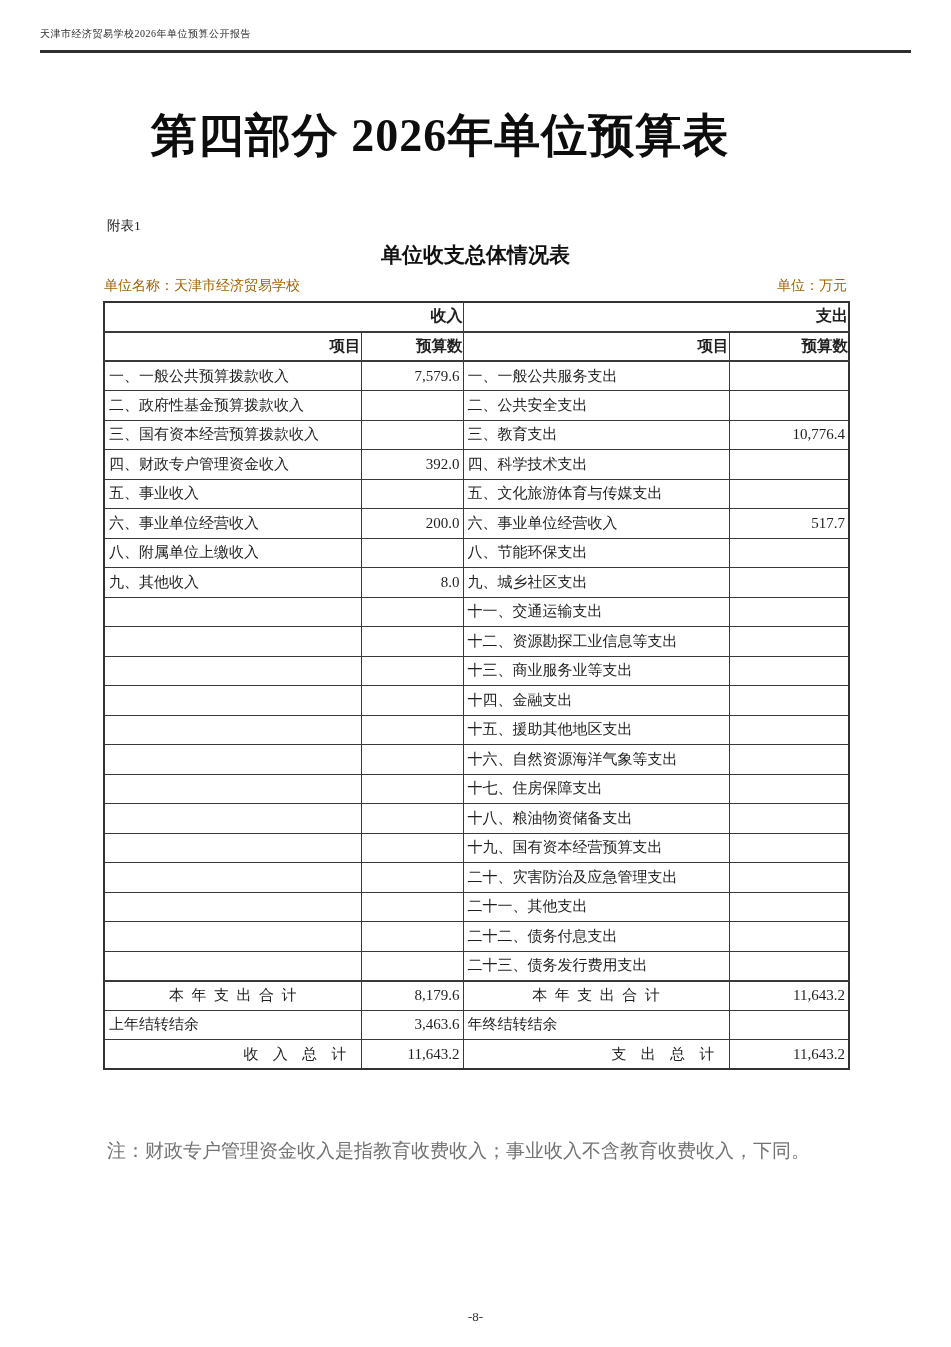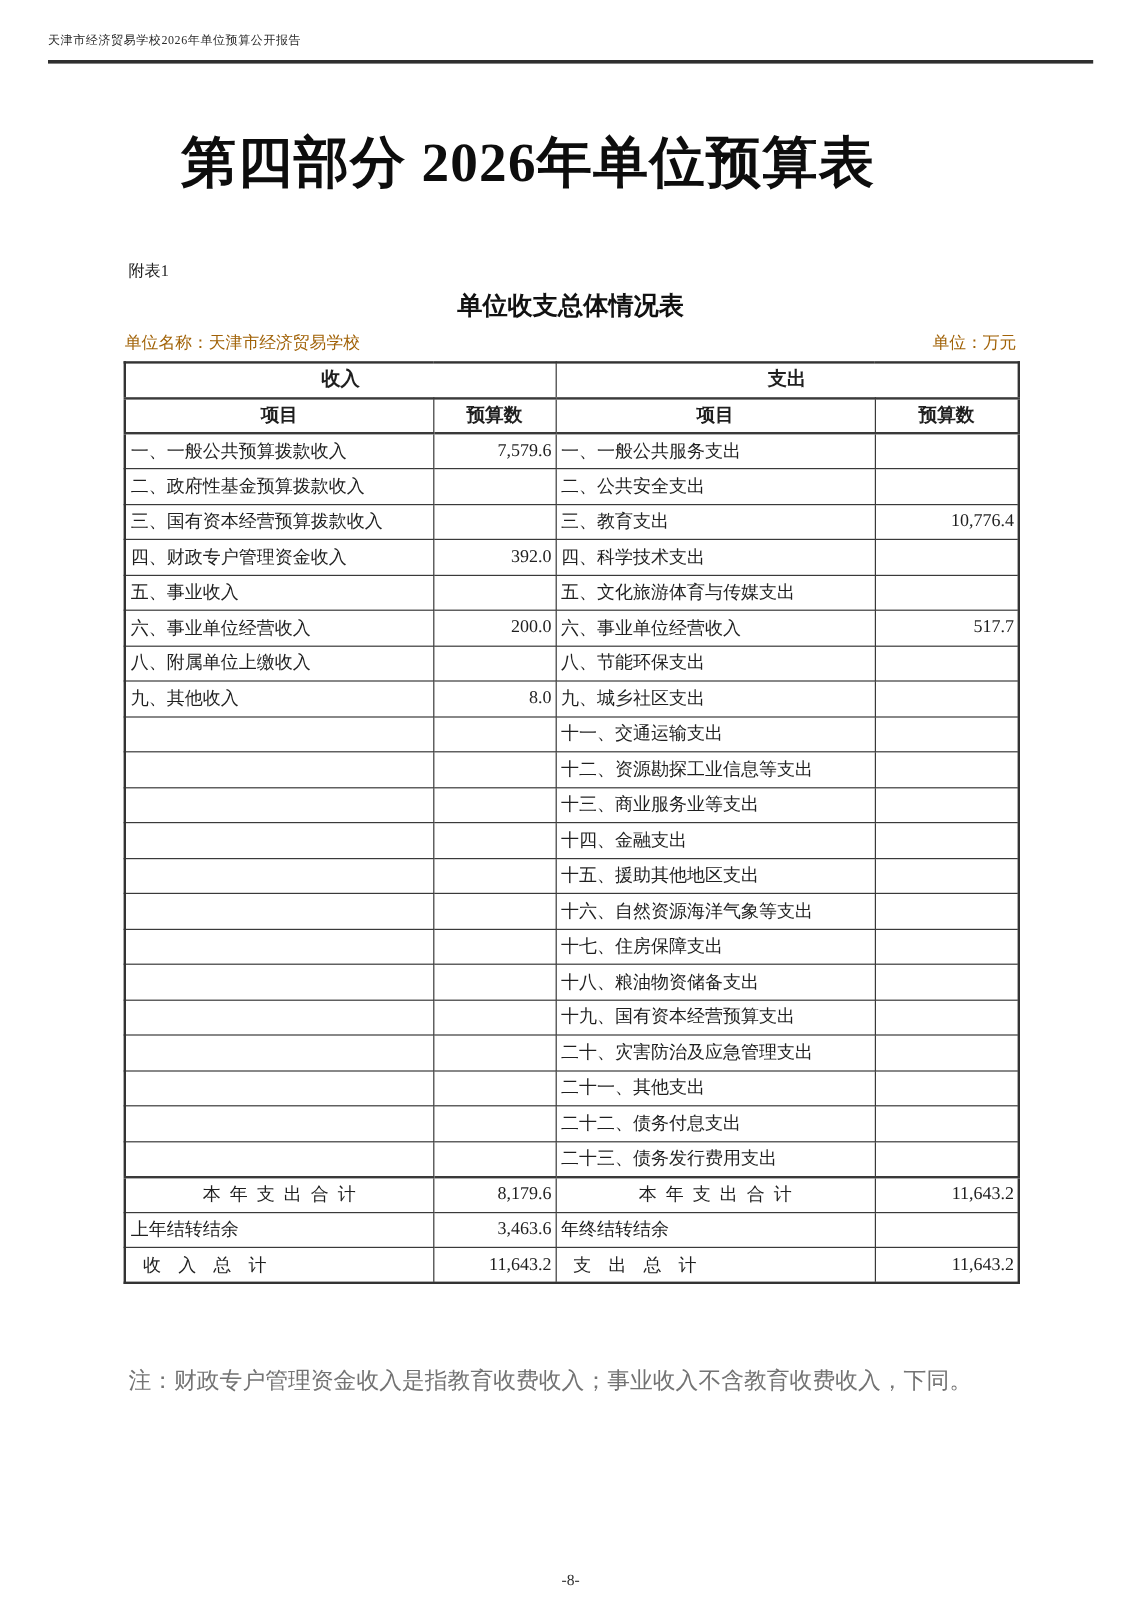--- a/index.html
+++ b/index.html
@@ -44,34 +44,34 @@
   table.budget col.c1 { width:257px; }
   table.budget col.c2 { width:102px; }
   table.budget col.c3 { width:266px; }
   table.budget col.c4 { width:120px; }
   table.budget th, table.budget td {
     border:1px solid #3a3a3a; height:29.5px;
     font-size:15px; color:#1f1f1f; overflow:hidden; white-space:nowrap;
   }
   table.budget th {
     font-family:Liberation Serif, serif;
-    font-weight:bold; font-size:16px; text-align:center;
+    font-weight:bold; font-size:16px; text-align:right;
     border-bottom-width:2px;
   }
   tr.subhead th { font-size:15.5px; }
   td.item { text-align:left; padding-left:4px; }
   td.val  { text-align:right; padding-right:3px; }
   td.div-l, th.div-l { border-left-width:2px; }
   tr.totals-first td { border-top-width:2px; }
   td.total-ctr {
     text-align:center; letter-spacing:0.5em; text-indent:0.5em;
     white-space:nowrap;
   }
   td.total-ctr-wide {
-    text-align:left; letter-spacing:0.95em; text-indent:0.95em;
+    text-align:right; letter-spacing:0.95em; text-indent:0.95em;
     white-space:nowrap;
   }
   .note {
     position:absolute; left:107px; top:1138px; width:800px;
     font-size:19px; color:#737373;
   }
   .page-number {
     position:absolute; left:0; bottom:22px; width:951px;
     text-align:center; font-size:13px; color:#333;
   }

